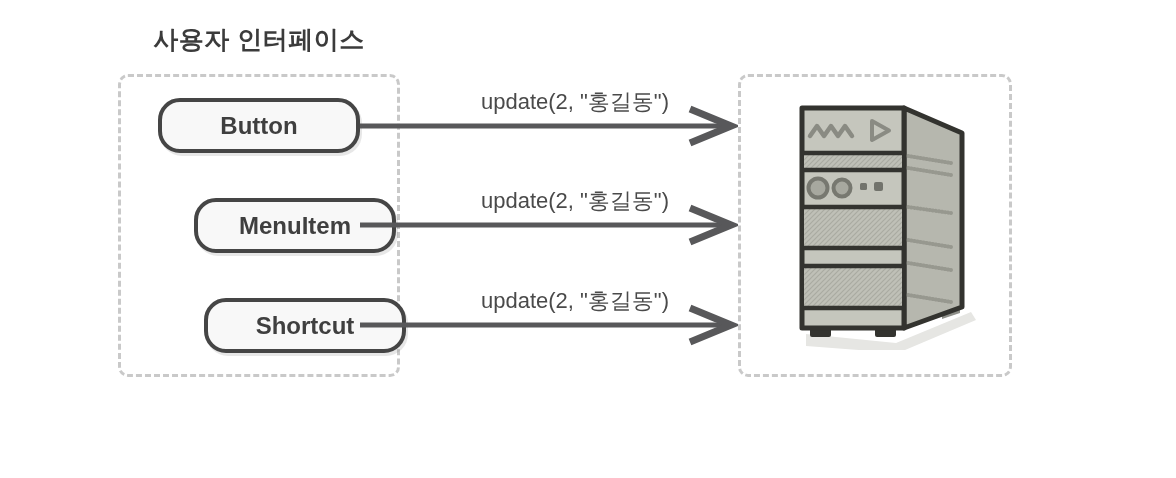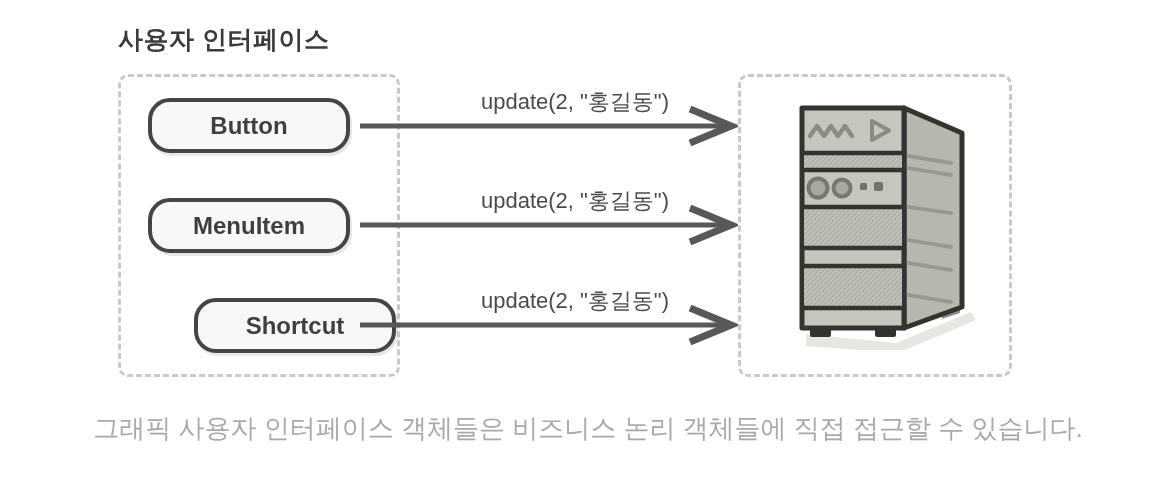--- a/index.html
+++ b/index.html
@@ -1,33 +1,33 @@
 <!DOCTYPE html>
 <html><head>
 <meta charset="utf-8">
 <style>
   html,body{margin:0;padding:0;background:#ffffff;}
   body{font-family:"Liberation Sans","DejaVu Sans",sans-serif;}
   #canvas{position:relative;width:1176px;height:478px;background:#ffffff;overflow:hidden;}
 
-  .group-title{position:absolute;font-size:25px;font-weight:700;color:#3b3b3b;text-align:left;letter-spacing:0.5px;}
+  .group-title{position:absolute;font-size:25px;font-weight:700;color:#3b3b3b;text-align:center;letter-spacing:0.5px;}
   #left-title{left:118px;top:23px;width:282px;}
   #right-title{left:738px;top:23px;width:274px;}
 
   .dashed-box{position:absolute;border:3px dashed #c9c9c9;border-radius:10px;box-sizing:border-box;background:transparent;}
   #left-box{left:118px;top:74px;width:282px;height:303px;}
   #right-box{left:738px;top:74px;width:274px;height:303px;}
 
-  .ui-node{position:absolute;left:148px;width:202px;height:55px;background:#f8f8f8;
+  .ui-node{position:absolute;left:158px;width:202px;height:55px;background:#f8f8f8;
     border:4px solid #454545;border-radius:22px;box-sizing:border-box;
     display:flex;align-items:center;justify-content:center;
     font-size:24px;font-weight:700;color:#3f3f3f;
     box-shadow:2px 3px 0 rgba(120,120,120,0.18);}
   #node-button{top:98px;}
-  #node-menuitem{top:198px;}
+  #node-menuitem{top:198px;margin-left:36px;}
   #node-shortcut{top:298px;margin-left:46px;}
 
   .arrow-label{position:absolute;left:410px;width:330px;text-align:center;
     font-size:22px;font-weight:500;color:#4a4a4a;white-space:nowrap;}
   #label-1{top:87px;}
   #label-2{top:186px;}
   #label-3{top:286px;}
 
   .arrow-svg{position:absolute;left:360px;width:378px;height:44px;}
   #arrow-1{top:104px;}
@@ -120,15 +120,14 @@
     <polyline points="16,36 23,26 30,36 37,26 44,36 51,26 58,36" fill="none" stroke="#8a8b83" stroke-width="4.5" stroke-linecap="round" stroke-linejoin="round"></polyline>
 
     <polygon points="78,21 95,30.5 78,40" fill="none" stroke="#8a8b83" stroke-width="4" stroke-linejoin="round"></polygon>
 
     <circle cx="24" cy="88" r="9.5" fill="#a7a89f" stroke="#777870" stroke-width="4"></circle>
     <circle cx="48" cy="88" r="8.5" fill="#a7a89f" stroke="#777870" stroke-width="4"></circle>
     <rect x="66" y="83" width="7" height="7" rx="1.5" fill="#72736c"></rect>
     <rect x="80" y="82" width="9" height="9" rx="2" fill="#72736c"></rect>
   </svg>
 
-  <div id="caption">그래픽 사용자 인터페이스 객체들은 비즈니스 논리 객체들에 직접 접근할 수 있습니다.</div>
 
 </div>
 
 </body></html>

